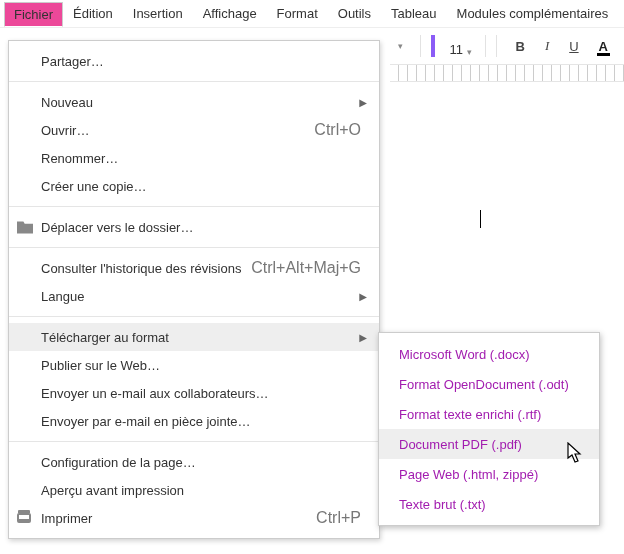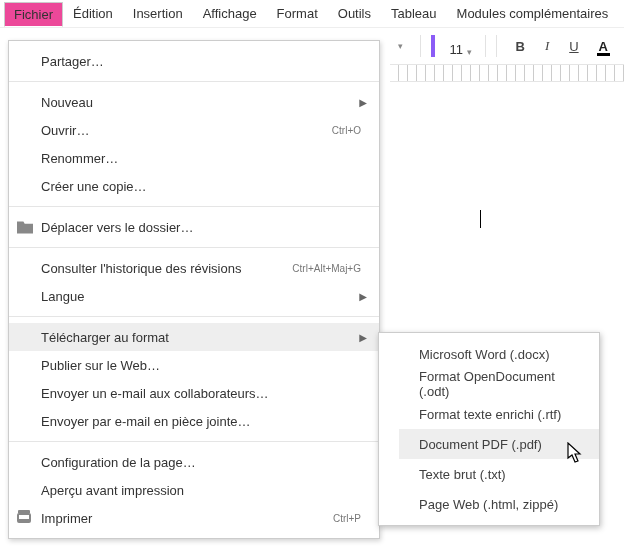--- a/index.html
+++ b/index.html
@@ -101,21 +101,21 @@
   }
   .dropdown .row {
     display: flex; align-items: center;
     height: 28px;
     padding: 0 18px 0 32px;
     position: relative;
     color: #333;
   }
   .dropdown .row.hover { background: #eee; }
   .dropdown .row .label { flex: 1; }
-  .dropdown .row .shortcut { color: #777; font-size: 10px; }
+  .dropdown .row .shortcut { color: #777; font-size: 16px; }
   .dropdown .row .arrow { color: #666; font-size: 10px; position: absolute; right: 12px; }
   .dropdown hr {
     border: none; border-top: 1px solid #e5e5e5; margin: 6px 0;
   }
   .row .ico {
     position: absolute; left: 8px; top: 50%; transform: translateY(-50%);
     width: 16px; height: 16px; display: inline-block;
   }
   .ico.folder { background: #888; clip-path: polygon(0 15%, 40% 15%, 48% 30%, 100% 30%, 100% 90%, 0 90%); }
   .ico.trash  { width: 12px; height: 14px; border: 2px solid #888; border-top-width: 3px; border-radius: 0 0 2px 2px; }
@@ -127,22 +127,21 @@
     background: #fff;
     border: 1px solid #ccc;
     box-shadow: 1px 2px 6px rgba(0,0,0,.25);
     padding: 6px 0;
     z-index: 3;
   }
   .submenu .srow {
     height: 30px;
     display: flex; align-items: center;
     padding: 0 20px;
-    color: #404040;
-    margin-left: 20px;
+    color: #a21caf;
   }
   .submenu .srow.hover { background: #eee; }
   .cursor {
     position: absolute;
     left: 567px; top: 442px;
     width: 16px; height: 22px;
     z-index: 4;
     pointer-events: none;
   }
 </style>
@@ -244,19 +243,19 @@
     <span class="label">Imprimer</span>
     <span class="shortcut">Ctrl+P</span>
   </div>
 </div>
 
 <div class="submenu">
   <div class="srow">Microsoft Word (.docx)</div>
   <div class="srow">Format OpenDocument (.odt)</div>
   <div class="srow">Format texte enrichi (.rtf)</div>
   <div class="srow hover">Document PDF (.pdf)</div>
+  <div class="srow">Page Web (.html, zippé)</div>
   <div class="srow">Texte brut (.txt)</div>
-  <div class="srow">Page Web (.html, zippé)</div>
 </div>
 
 <svg class="cursor" viewBox="0 0 16 22">
   <path d="M1 1 L1 16 L5 13 L8 20 L11 19 L8 12 L13 12 Z" fill="#fff" stroke="#000" stroke-width="1.2"></path>
 </svg>
 
 </body></html>

